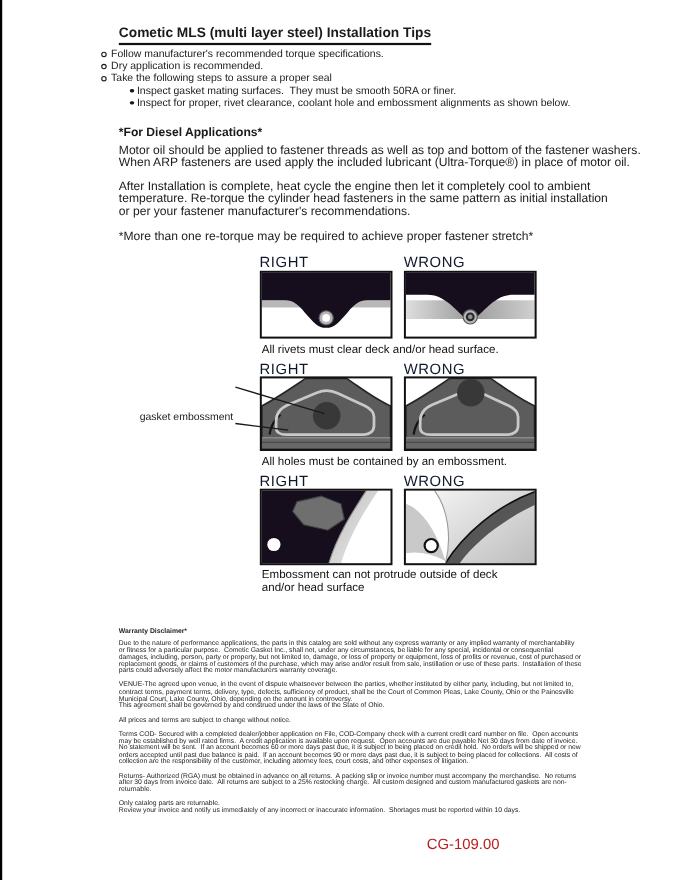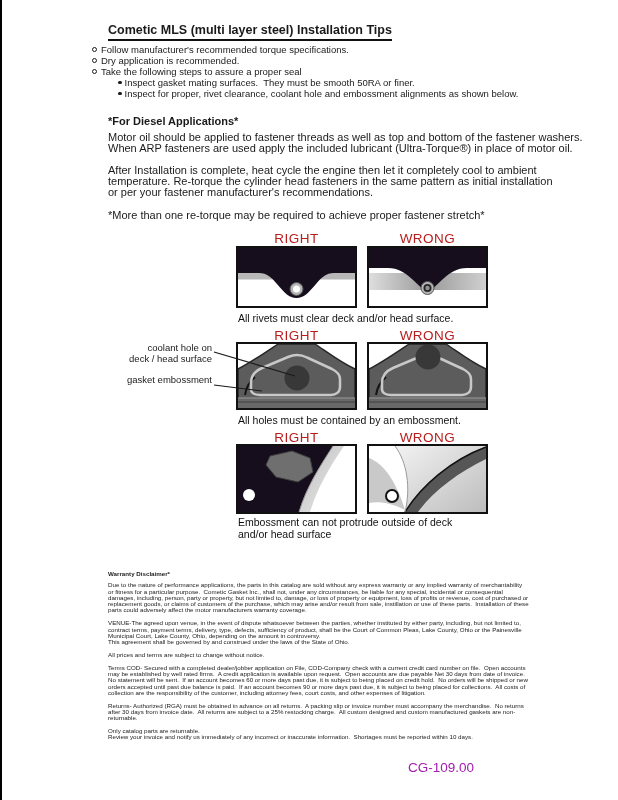--- a/index.html
+++ b/index.html
@@ -21,32 +21,32 @@
   .b-marker { flex:none; width:3px; height:3px; border:1px solid #1a1a1a; border-radius:50%; margin:3px 4px 0 0; }
   .sub-row { margin-left:26px; }
   .s-marker { flex:none; width:3.5px; height:3.5px; background:#1a1a1a; border-radius:50%; margin:3.5px 3px 0 0; }
 
   .h2 { position:absolute; left:108px; top:115px; font-size:11px; font-weight:bold; }
   .para { position:absolute; left:108px; font-size:11px; line-height:11px; }
   #para1 { top:132px; }
   #para2 { top:165px; }
   #note  { top:210px; }
 
-  .dlabel { position:absolute; width:121px; text-align:center; font-size:13.5px; color:#b91c1c; letter-spacing:0.5px; }
+  .dlabel { position:absolute; width:121px; font-size:13.5px; color:#0f172a; letter-spacing:0.5px; }
   .dbox { position:absolute; }
   .caption { position:absolute; left:238px; font-size:10.5px; line-height:12px; color:#111; }
 
   .side-label { position:absolute; left:40px; width:172px; text-align:right; font-size:9.5px; line-height:11px; }
   #leader-overlay { position:absolute; left:0; top:0; pointer-events:none; }
 
   .legal { position:absolute; left:108px; top:571px; width:421px; font-size:6.2px; line-height:6.3px; color:#222; }
   .legal .lh { font-weight:bold; margin:0 0 5px 0; }
   .legal p { margin:0 0 6.5px 0; }
 
-  .doc-code { position:absolute; left:408px; top:760px; font-size:13.5px; color:#a21caf; }
+  .doc-code { position:absolute; left:388px; top:760px; font-size:13.5px; color:#b91c1c; }
 </style>
 </head>
 <body>
 
 <div class="page">
   <div class="edge-line"></div>
 
   <div class="title t">Cometic MLS (multi layer steel) Installation Tips</div>
 
   <div class="bullets">
@@ -112,24 +112,20 @@
     <circle cx="60.5" cy="42" r="4" fill="#262626"></circle>
     <circle cx="60.5" cy="42" r="2.2" fill="#909090"></circle>
     <rect x="1" y="1" width="119" height="60" fill="none" stroke="#111" stroke-width="2"></rect>
   </svg>
 
   <div class="caption t" style="top:312px;">All rivets must clear deck and/or head surface.</div>
 
   <div class="dlabel" style="left:236px; top:328px;">RIGHT</div>
   <div class="dlabel" style="left:367px; top:328px;">WRONG</div>
 
-  <div class="side-label" style="top:342px;">
-    <div class="t">coolant hole on</div>
-    <div class="t">deck / head surface</div>
-  </div>
   <div class="side-label t" style="top:374px;">gasket embossment</div>
 
   <svg class="dbox" style="left:236px; top:342px;" width="121" height="68" viewBox="0 0 121 68">
     <rect x="0" y="0" width="121" height="68" fill="#ffffff"></rect>
     <path d="M42,2 C30,10 14,21 2,27 L2,66 L119,66 L119,27 C105,21 91,10 79,2 Z" fill="#5c5c5c" stroke="#262626" stroke-width="1.5"></path>
     <rect x="2" y="56" width="117" height="10" fill="#686868"></rect>
     <line x1="2" y1="56" x2="119" y2="56" stroke="#9a9a9a" stroke-width="1"></line>
     <line x1="2" y1="60" x2="119" y2="60" stroke="#414141" stroke-width="1"></line>
     <path d="M9,53 C10,46 13,40 19,35" fill="none" stroke="#141414" stroke-width="2"></path>
     <path d="M15,47 L15,41 C15,34 19,29 26,26 L52,15 C58,12.5 65,12.5 71,15.5 L96,27 C101,29.5 104,33 104,37 L104,45 C104,50 100,53 95,53 L24,53 C19,53 15,51 15,47 Z" fill="none" stroke="#c8c8c8" stroke-width="2.5" stroke-linejoin="round"></path>

